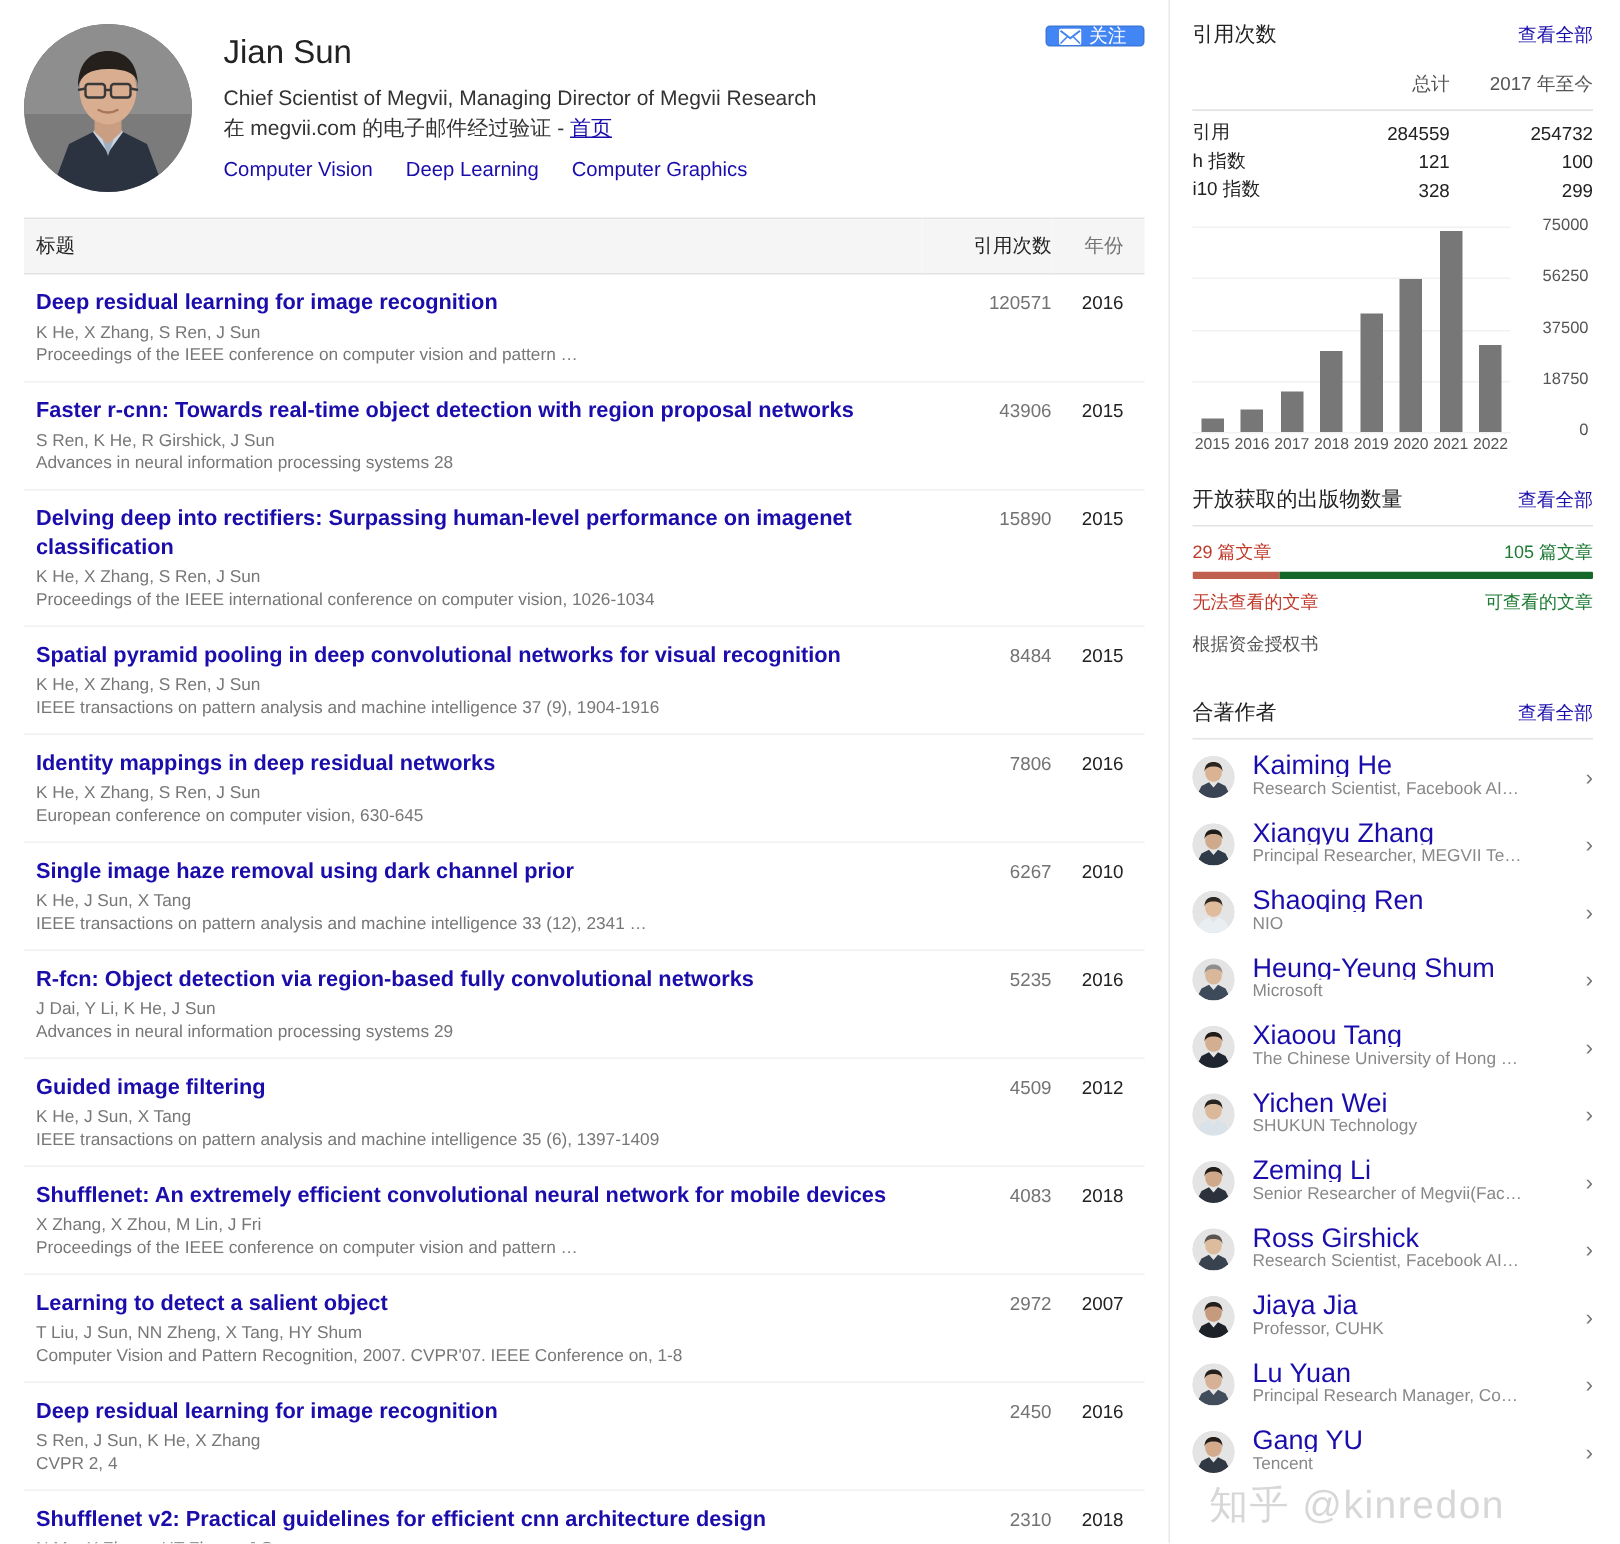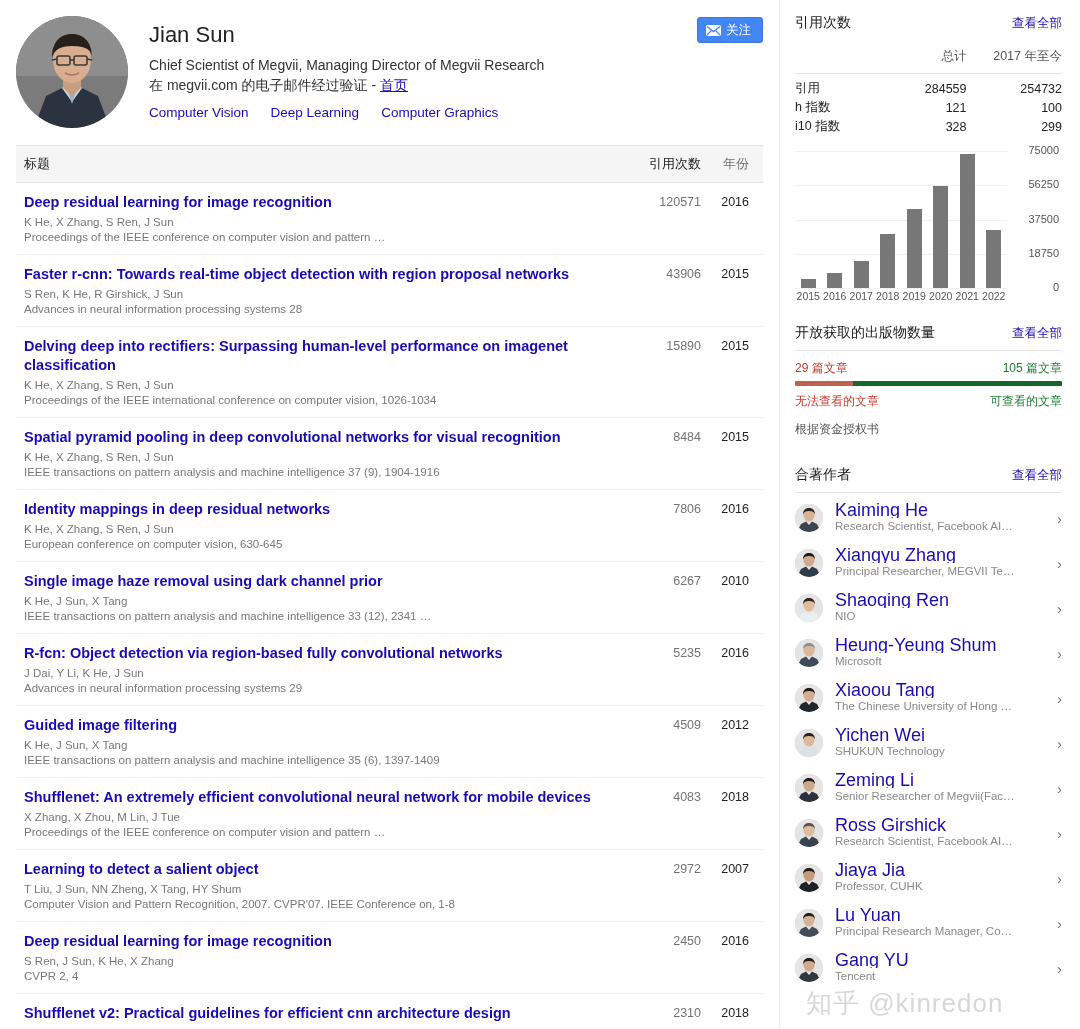--- a/index.html
+++ b/index.html
@@ -73,21 +73,21 @@
     margin-right: 22px;
   }
   .follow-btn {
     position: absolute;
     right: 0; top: 17px;
     background: #4285f4;
     color: #fff;
     border: 1px solid #3c78d8;
     border-radius: 3px;
     font-size: 12.5px;
-    height: 26px;
+    height: 14px;
     padding: 0 11px 0 8px;
     display: flex;
     align-items: center;
     gap: 5px;
     cursor: pointer;
     line-height: 24px;
   }
   .env-icon { display: block; }
 
   
@@ -475,21 +475,21 @@
               <a class="art-title" href="#">Guided image filtering</a>
               <div class="art-authors">K He, J Sun, X Tang</div>
               <div class="art-venue">IEEE transactions on pattern analysis and machine intelligence 35 (6), 1397-1409</div>
             </td>
             <td class="c-cit">4509</td>
             <td class="c-year">2012</td>
           </tr>
           <tr class="art-row">
             <td class="c-title">
               <a class="art-title" href="#">Shufflenet: An extremely efficient convolutional neural network for mobile devices</a>
-              <div class="art-authors">X Zhang, X Zhou, M Lin, J Tue</div>
+              <div class="art-authors">X Zhang, X Zhou, M Lin, J Fri</div>
               <div class="art-venue">Proceedings of the IEEE conference on computer vision and pattern …</div>
             </td>
             <td class="c-cit">4083</td>
             <td class="c-year">2018</td>
           </tr>
           <tr class="art-row">
             <td class="c-title">
               <a class="art-title" href="#">Learning to detect a salient object</a>
               <div class="art-authors">T Liu, J Sun, NN Zheng, X Tang, HY Shum</div>
               <div class="art-venue">Computer Vision and Pattern Recognition, 2007. CVPR'07. IEEE Conference on, 1-8</div>

